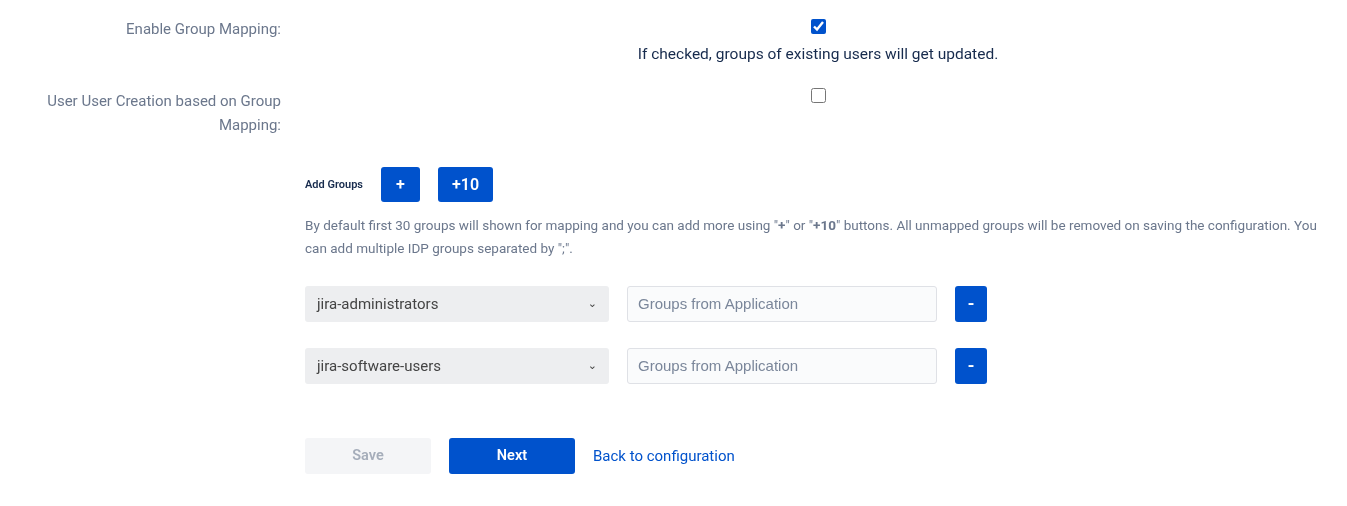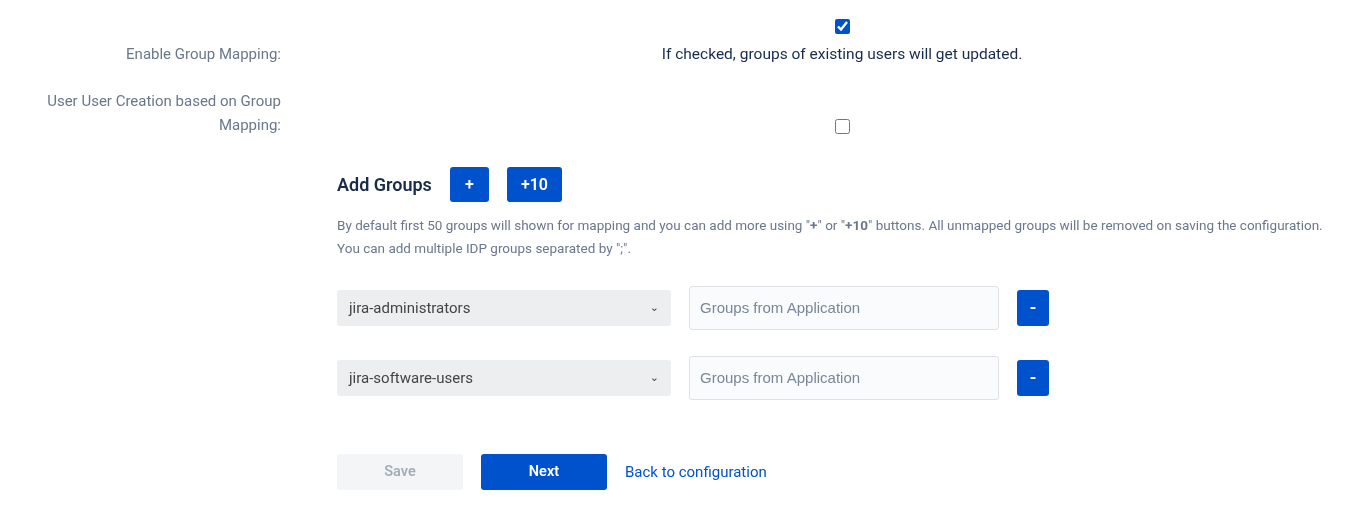--- a/index.html
+++ b/index.html
@@ -7,23 +7,22 @@
     margin: 0;
     padding: 0;
     font-family: -apple-system, BlinkMacSystemFont, "Segoe UI", Roboto, Helvetica, Arial, sans-serif;
     font-size: 14px;
     color: #172B4D;
     background: #fff;
     width: 1347px;
   }
   .form-row {
     display: flex;
-    align-items: flex-end;
+    align-items: flex-start;
     margin-bottom: 14px;
-    gap: 32px;
   }
   .label-col {
     width: 291px;
     text-align: right;
     padding-right: 10px;
     color: #6B778C;
     font-size: 15px;
     padding-top: 4px;
   }
   .field-col {
@@ -61,21 +60,21 @@
     margin-top: 6px;
   }
   .add-groups-line {
     display: flex;
     align-items: center;
     gap: 18px;
     margin-top: 4px;
   }
   .add-groups-title {
     font-weight: 600;
-    font-size: 18px;
+    font-size: 11px;
     color: #172B4D;
   }
   .btn {
     border: none;
     border-radius: 3px;
     cursor: pointer;
     font-family: inherit;
   }
   .btn-blue {
     background: #0052CC;
@@ -101,40 +100,40 @@
     max-width: 1030px;
   }
   .desc b { color:#6B778C; }
   .group-row {
     display: flex;
     align-items: center;
     gap: 18px;
     margin-top: 26px;
   }
   .select-box {
-    width: 334px;
+    width: 304px;
     height: 36px;
     background: #EDEEF0;
     border: none;
     border-radius: 3px;
     display: flex;
     align-items: center;
     justify-content: space-between;
     padding: 0 12px;
     font-size: 15px;
     color: #444;
     cursor: pointer;
   }
   .select-box .caret {
     font-size: 11px;
     color: #444;
   }
   .group-input {
     width: 310px;
-    height: 44px;
+    height: 36px;
     border: 1px solid #DFE1E6;
     border-radius: 3px;
     background: #FAFBFC;
     padding: 0 10px;
     font-size: 15px;
   }
   .group-input::placeholder { color: #7A869A; }
   .btn-remove {
     width: 32px;
     height: 36px;
@@ -203,21 +202,21 @@
 
   <div class="form-row" style="margin-top:26px;">
     <div class="label-col"></div>
     <div class="field-col">
       <div class="add-groups-line">
         <span class="add-groups-title">Add Groups</span>
         <button class="btn btn-blue btn-square">+</button>
         <button class="btn btn-blue btn-square-10">+10</button>
       </div>
       <div class="desc">
-        <span>By default first 50 groups will shown for mapping and you can add more using "</span><b>+</b><span>" or "</span><b>+10</b><span>" buttons. All unmapped groups will be removed on saving the configuration. You can add multiple IDP groups separated by ";".</span>
+        <span>By default first 30 groups will shown for mapping and you can add more using "</span><b>+</b><span>" or "</span><b>+10</b><span>" buttons. All unmapped groups will be removed on saving the configuration. You can add multiple IDP groups separated by ";".</span>
       </div>
 
       <div class="group-row">
         <div class="select-box">
           <span>jira-administrators</span>
           <span class="caret">⌄</span>
         </div>
         <input type="text" class="group-input" placeholder="Groups from Application" style="">
         <button class="btn btn-remove">-</button>
       </div>

